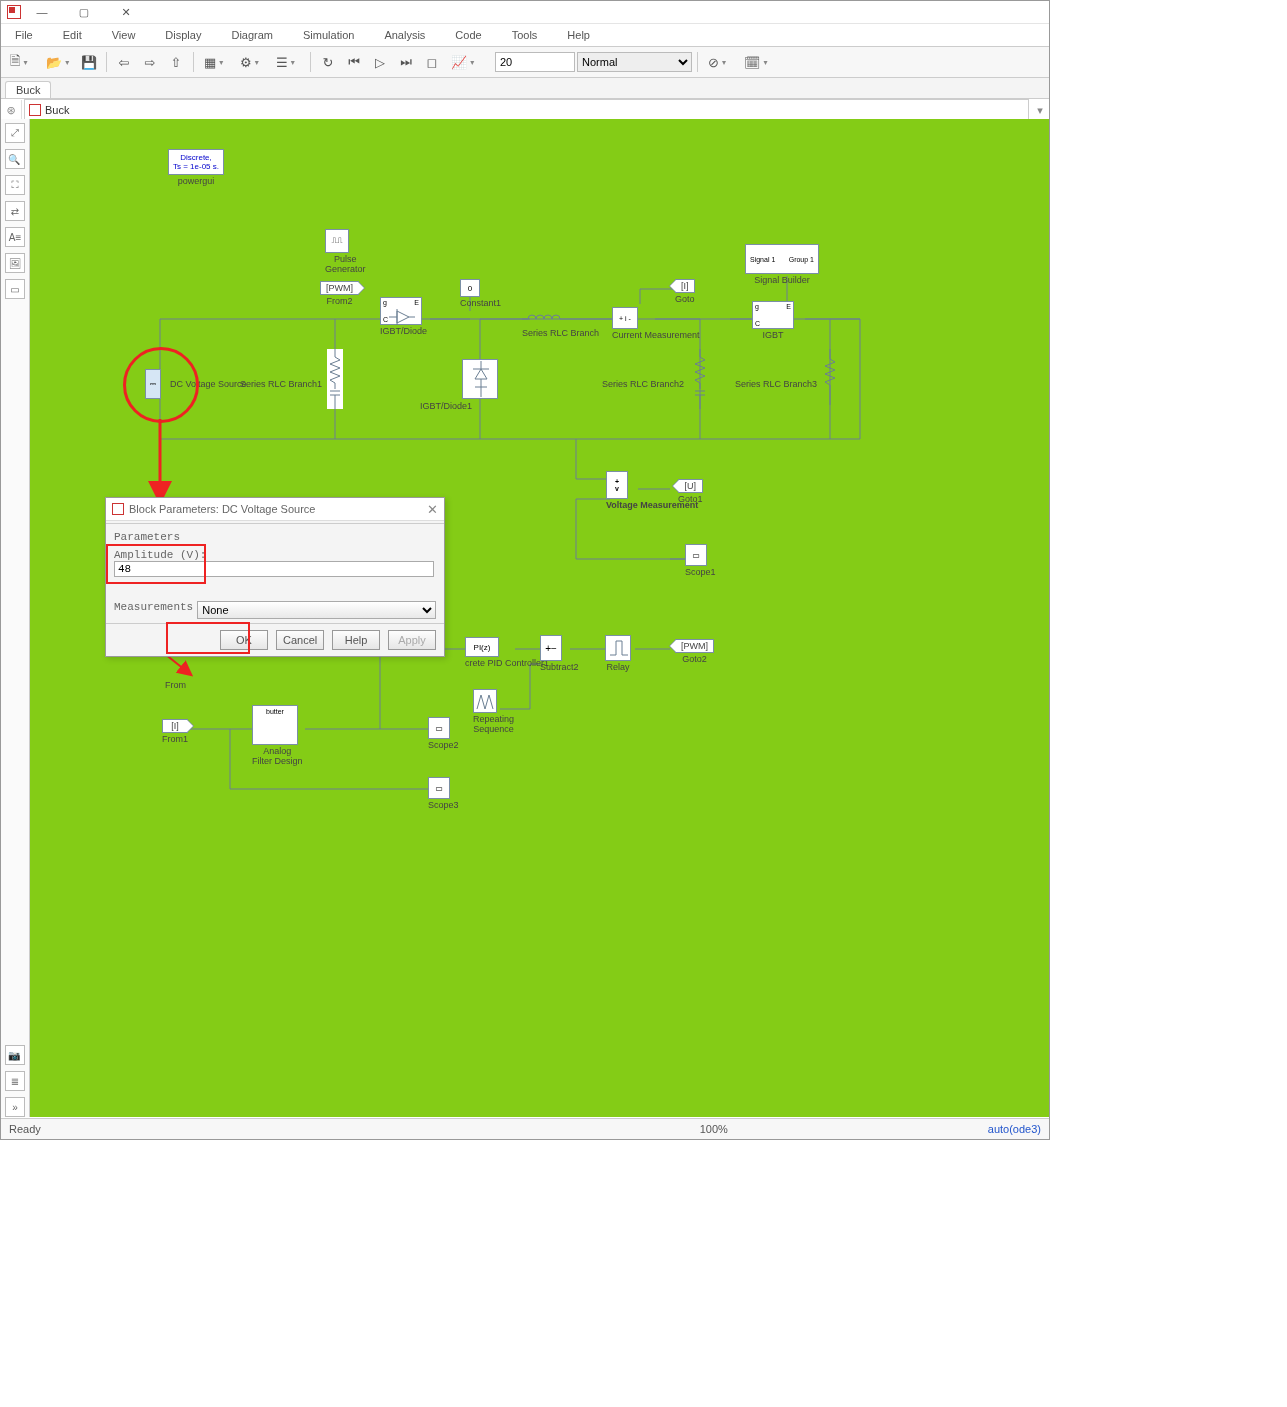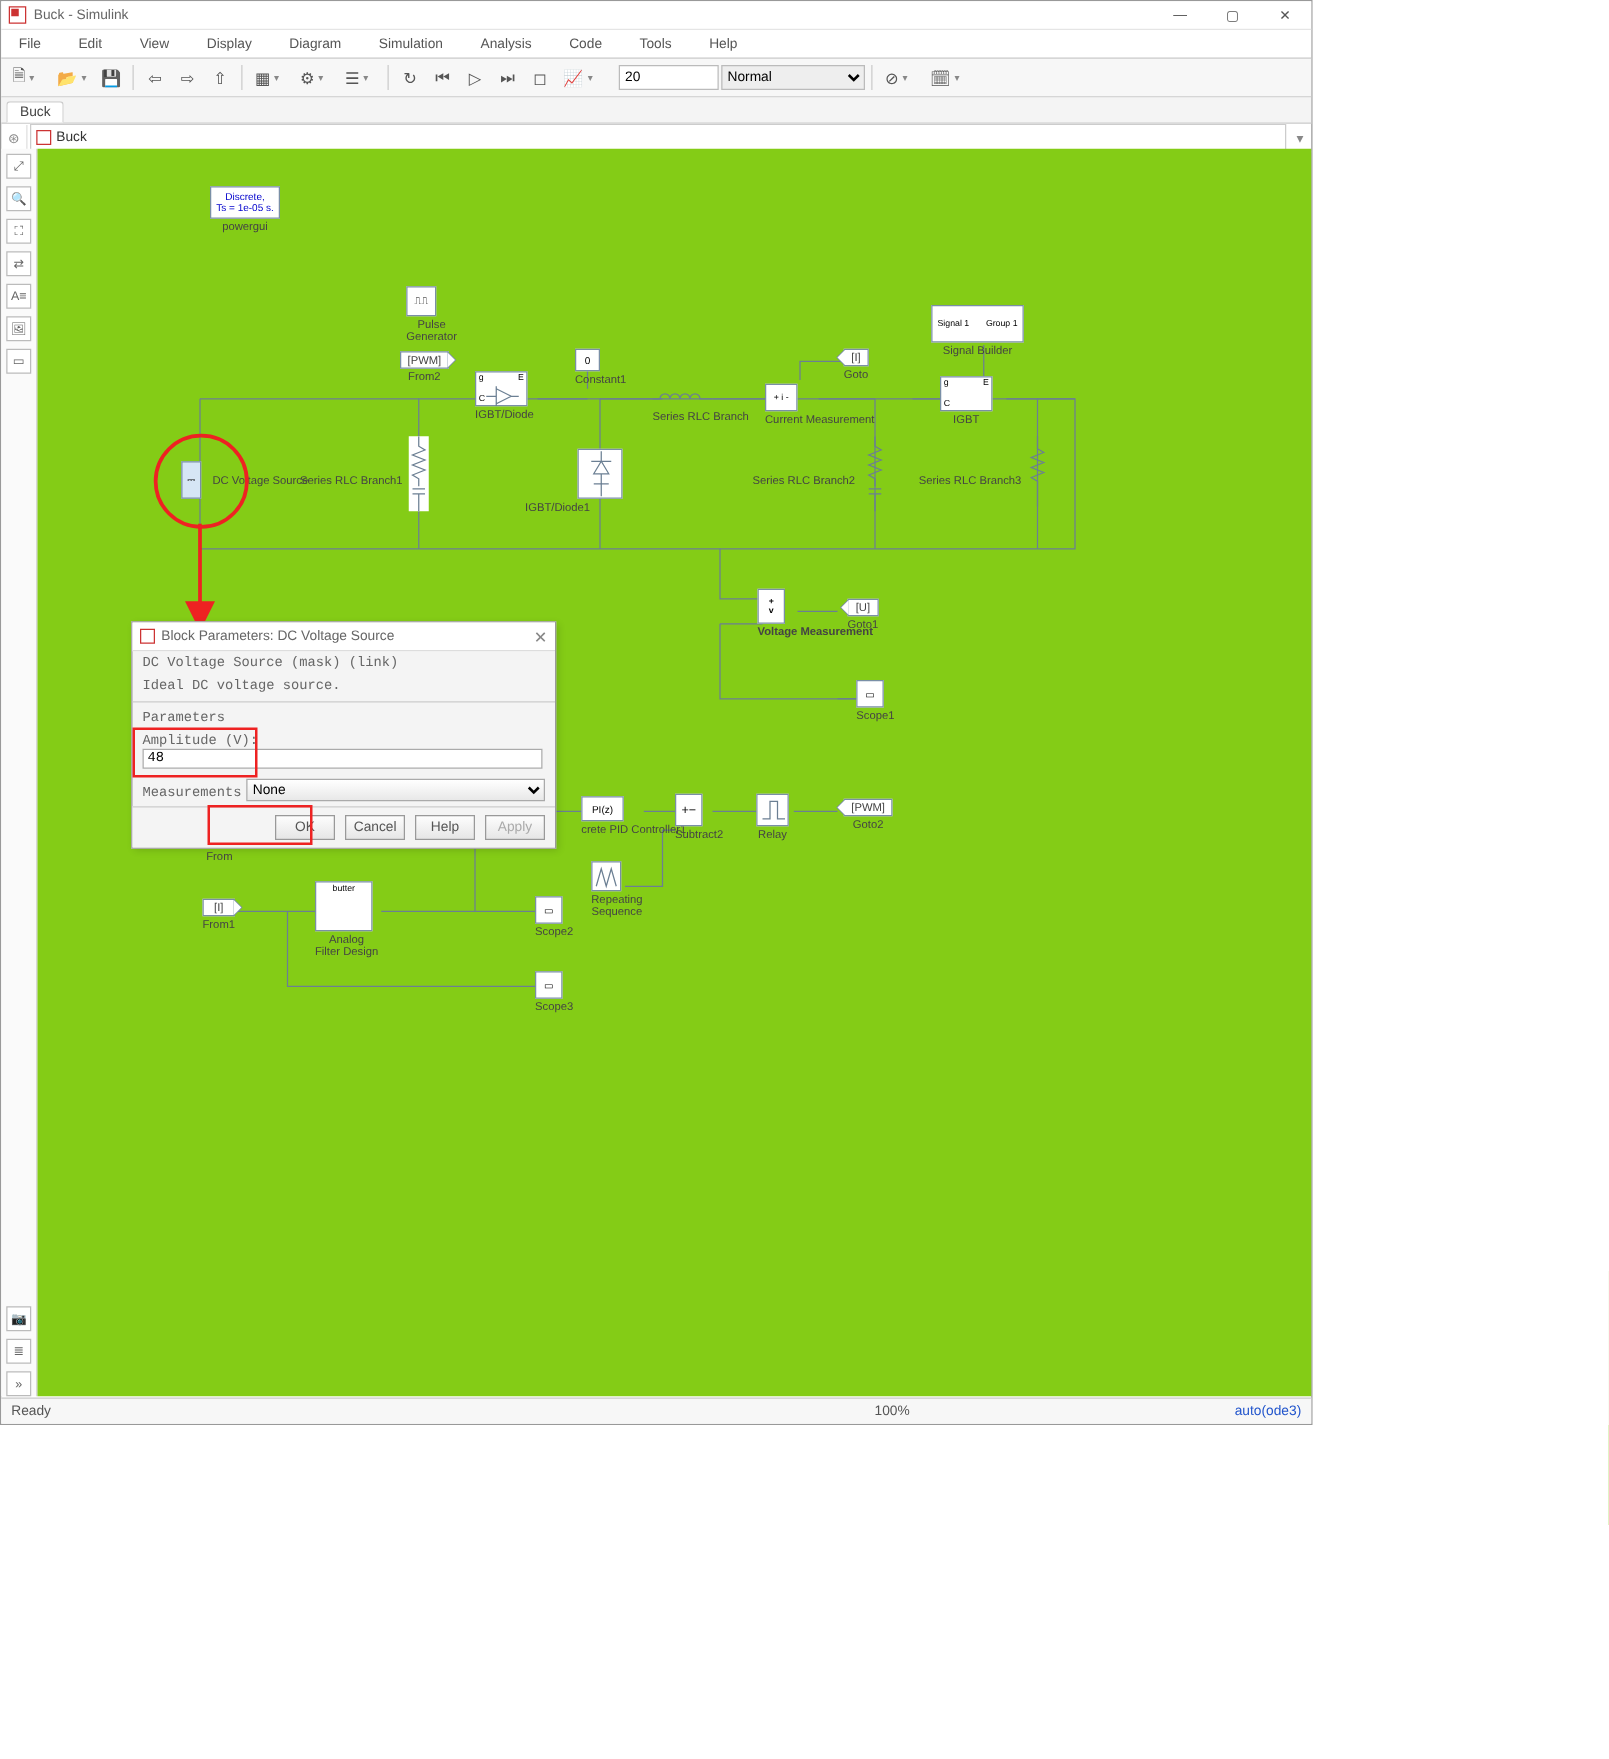--- a/index.html
+++ b/index.html
@@ -62,21 +62,20 @@
 .redbox{position:absolute;border:2px solid #e22;pointer-events:none;}
 .redcircle{position:absolute;width:70px;height:70px;border:3px solid #e22;border-radius:50%;pointer-events:none;}
 </style>
 </head>
 <body>
 
 <div class="window">
 
   <div class="titlebar">
     <div class="logo"></div>
-    <div class="title">Buck - Simulink</div>
     <div class="winbtns">
       <div class="winbtn">—</div>
       <div class="winbtn">▢</div>
       <div class="winbtn">✕</div>
     </div>
   </div>
 
   <div class="menubar">
     <span>File</span>
     <span>Edit</span>
@@ -389,30 +388,26 @@
       </div>
 
       <div class="redcircle" style="left:93px;top:228px;"></div>
 
       <div class="dialog" style="top:378px;left:75px;">
         <div class="dtitle">
           <div class="logo"></div>
           <span>Block Parameters: DC Voltage Source</span>
           <span class="close">✕</span>
         </div>
-        <div class="section">
-          <div>DC Voltage Source (mask) (link)</div>
-          <div style="margin-top:6px;">Ideal DC voltage source.</div>
-        </div>
         <div class="section params">
           <div style="margin:3px 0 6px;">Parameters</div>
           <div class="redbox" style="left:0px;top:20px;width:96px;height:36px;"></div>
           <div>Amplitude (V):</div>
           <input type="text" value="48" style="">
-          <div style="margin-top:8px;display:flex;align-items:flex-end;gap:4px;">
+          <div style="margin-top:24px;display:flex;align-items:flex-start;gap:4px;">
             <span>Measurements</span>
             <select><option>None</option></select>
           </div>
         </div>
         <div class="dbuttons" style="position:relative;">
           <div class="redbox" style="left:60px;top:-2px;width:80px;height:28px;"></div>
           <button>OK</button>
           <button>Cancel</button>
           <button>Help</button>
           <button disabled="">Apply</button>

